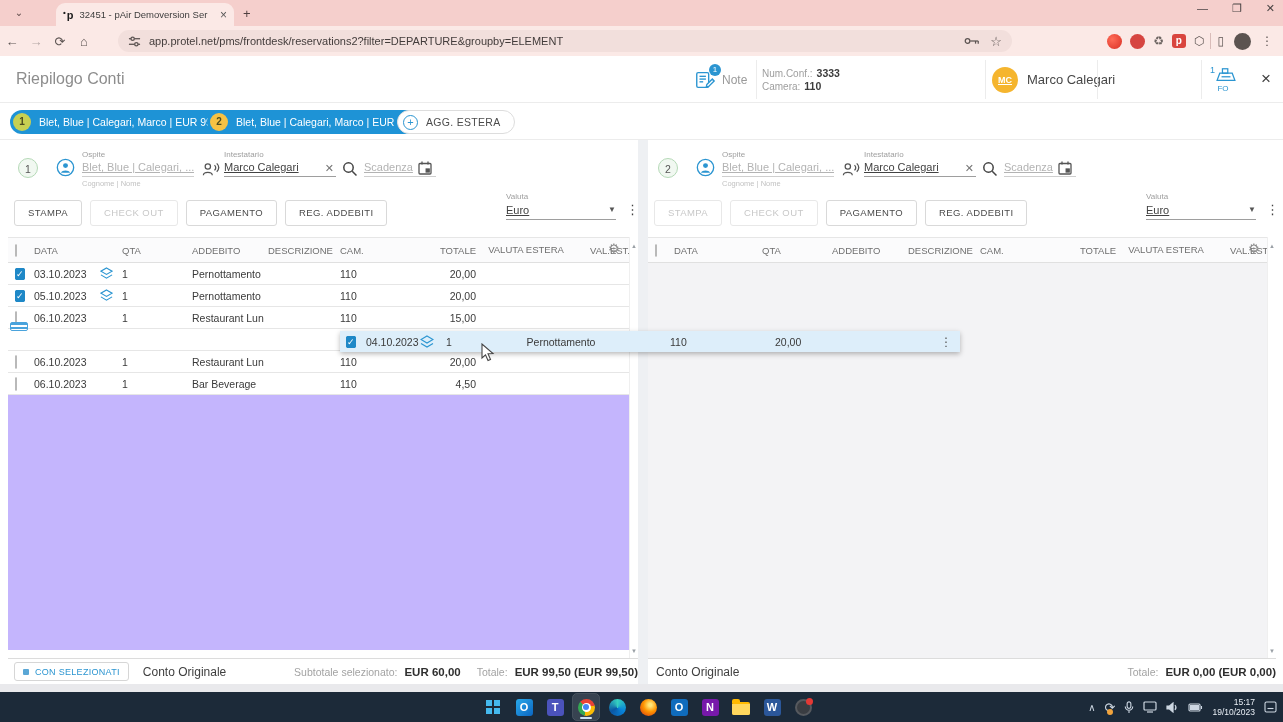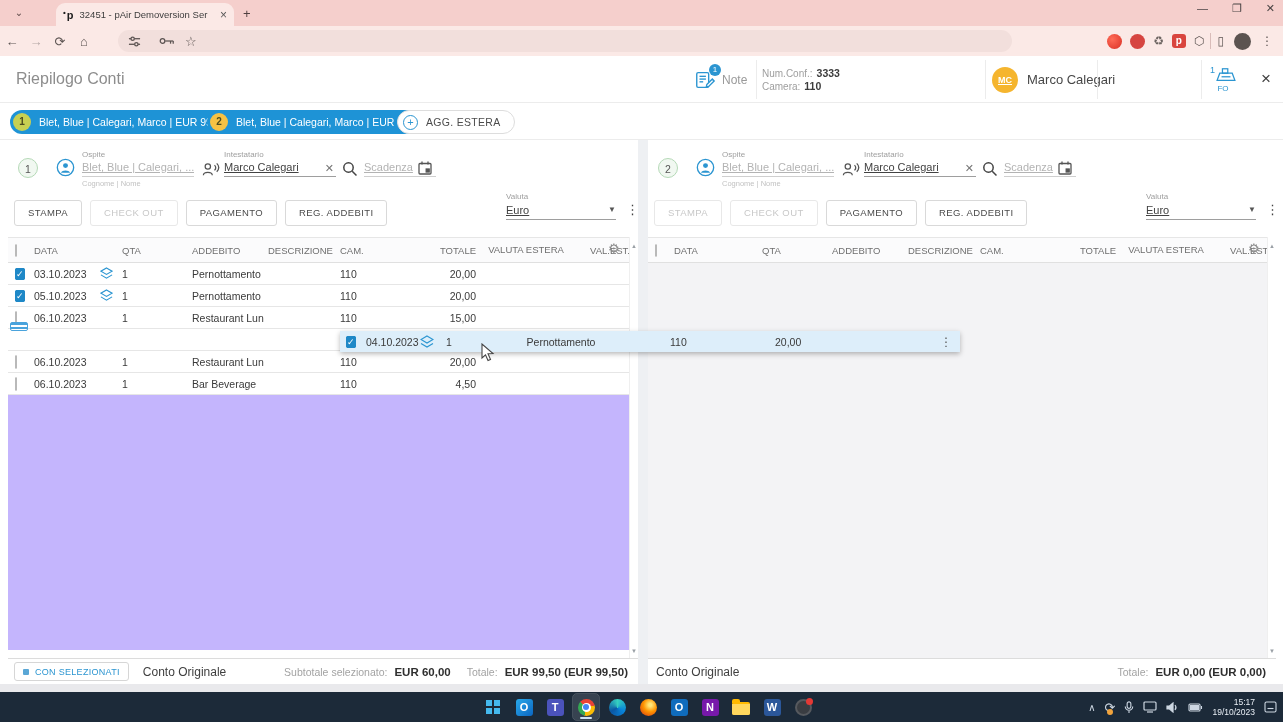--- a/index.html
+++ b/index.html
@@ -115,21 +115,21 @@
   .cursor { position:absolute; left:481px; top:287px; z-index:40; }
 
   
   .pfoot { position:absolute; top:602px; height:26px; background:#fff; border-top:1px solid #dcdcdc; display:flex; align-items:center; }
   .pfoot.fl { left:8px; width:630px; }
   .pfoot.fr { left:648px; width:628px; }
   .selbtn { height:19px; border:1px solid #d6d6d6; border-radius:3px; display:flex; align-items:center; padding:0 8px; margin-left:6px; }
   .selbtn .sq { width:6px; height:6px; background:#5aa7d6; border-radius:1px; margin-right:6px; }
   .selbtn .t { font-size:9px; color:#2b95d1; letter-spacing:.3px; }
   .conto { font-size:12px; color:#3f3f3f; margin-left:14px; }
-  .footright { margin-left:auto; display:flex; align-items:center; padding-right:10px; }
+  .footright { margin-left:auto; display:flex; align-items:center; }
   .flab { font-size:10.5px; color:#a3a3a3; margin-right:7px; }
   .fval { font-size:11.5px; font-weight:bold; color:#2f2f2f; margin-right:16px; }
   .fval.last { margin-right:0; }
   .graystrip { position:absolute; left:0; top:628px; width:1283px; height:8px; background:#e9e9ec; }
 
   
   .taskbar { position:absolute; left:0; top:692px; width:1283px; height:30px; background:#1c2a39; display:flex; align-items:center; }
   .tbicons { position:absolute; left:480px; display:flex; gap:5px; align-items:center; }
   .tbi { width:26px; height:26px; border-radius:4px; display:flex; align-items:center; justify-content:center; position:relative; }
   .tbi.active { background:rgba(255,255,255,.12); outline:1px solid rgba(255,255,255,.18); }
@@ -181,20 +181,21 @@
     <span class="navic">⌂</span>
     <div class="addressbar">
       <svg width="13" height="13" viewBox="0 0 14 14" style="margin-right:8px">
         <g stroke="#5c5452" stroke-width="1.4" fill="none">
           <line x1="1" y1="4" x2="13" y2="4"></line>
             <circle cx="5" cy="4" r="1.8" fill="#f2dfdc"></circle>
           <line x1="1" y1="10" x2="13" y2="10"></line>
             <circle cx="9" cy="10" r="1.8" fill="#f2dfdc"></circle>
         </g>
       </svg>
+      <span class="url-text">app.protel.net/pms/frontdesk/reservations2?filter=DEPARTURE&amp;groupby=ELEMENT</span>
       <svg class="bar-right-ic" width="16" height="10" viewBox="0 0 18 10">
         <g stroke="#5c5452" stroke-width="1.4" fill="none">
             <circle cx="4" cy="5" r="2.6"></circle>
             <line x1="7" y1="5" x2="16" y2="5"></line>
             <line x1="13" y1="5" x2="13" y2="8"></line>
             <line x1="16" y1="5" x2="16" y2="8"></line>
           </g>
       </svg>
       <span class="bar-right-ic" style="font-size:13px">☆</span>
     </div>

